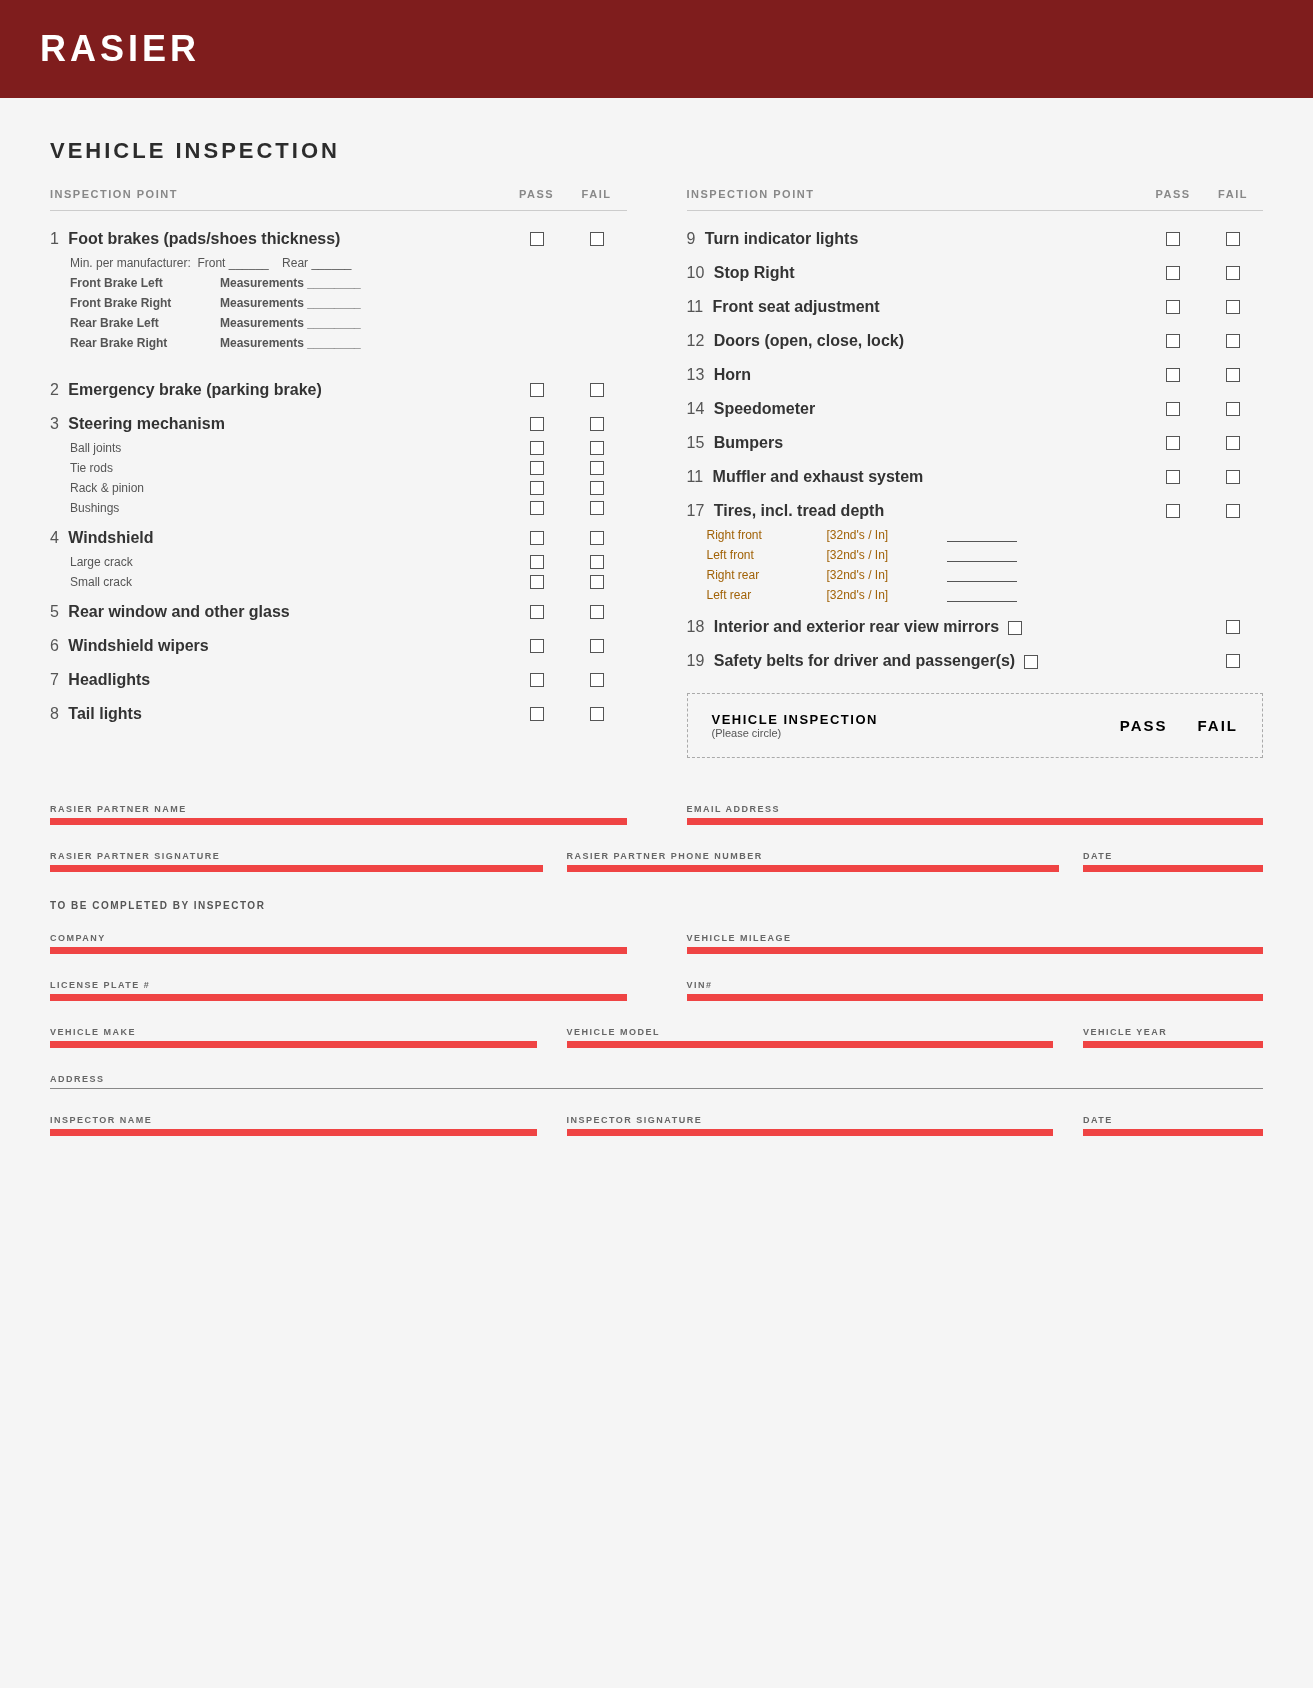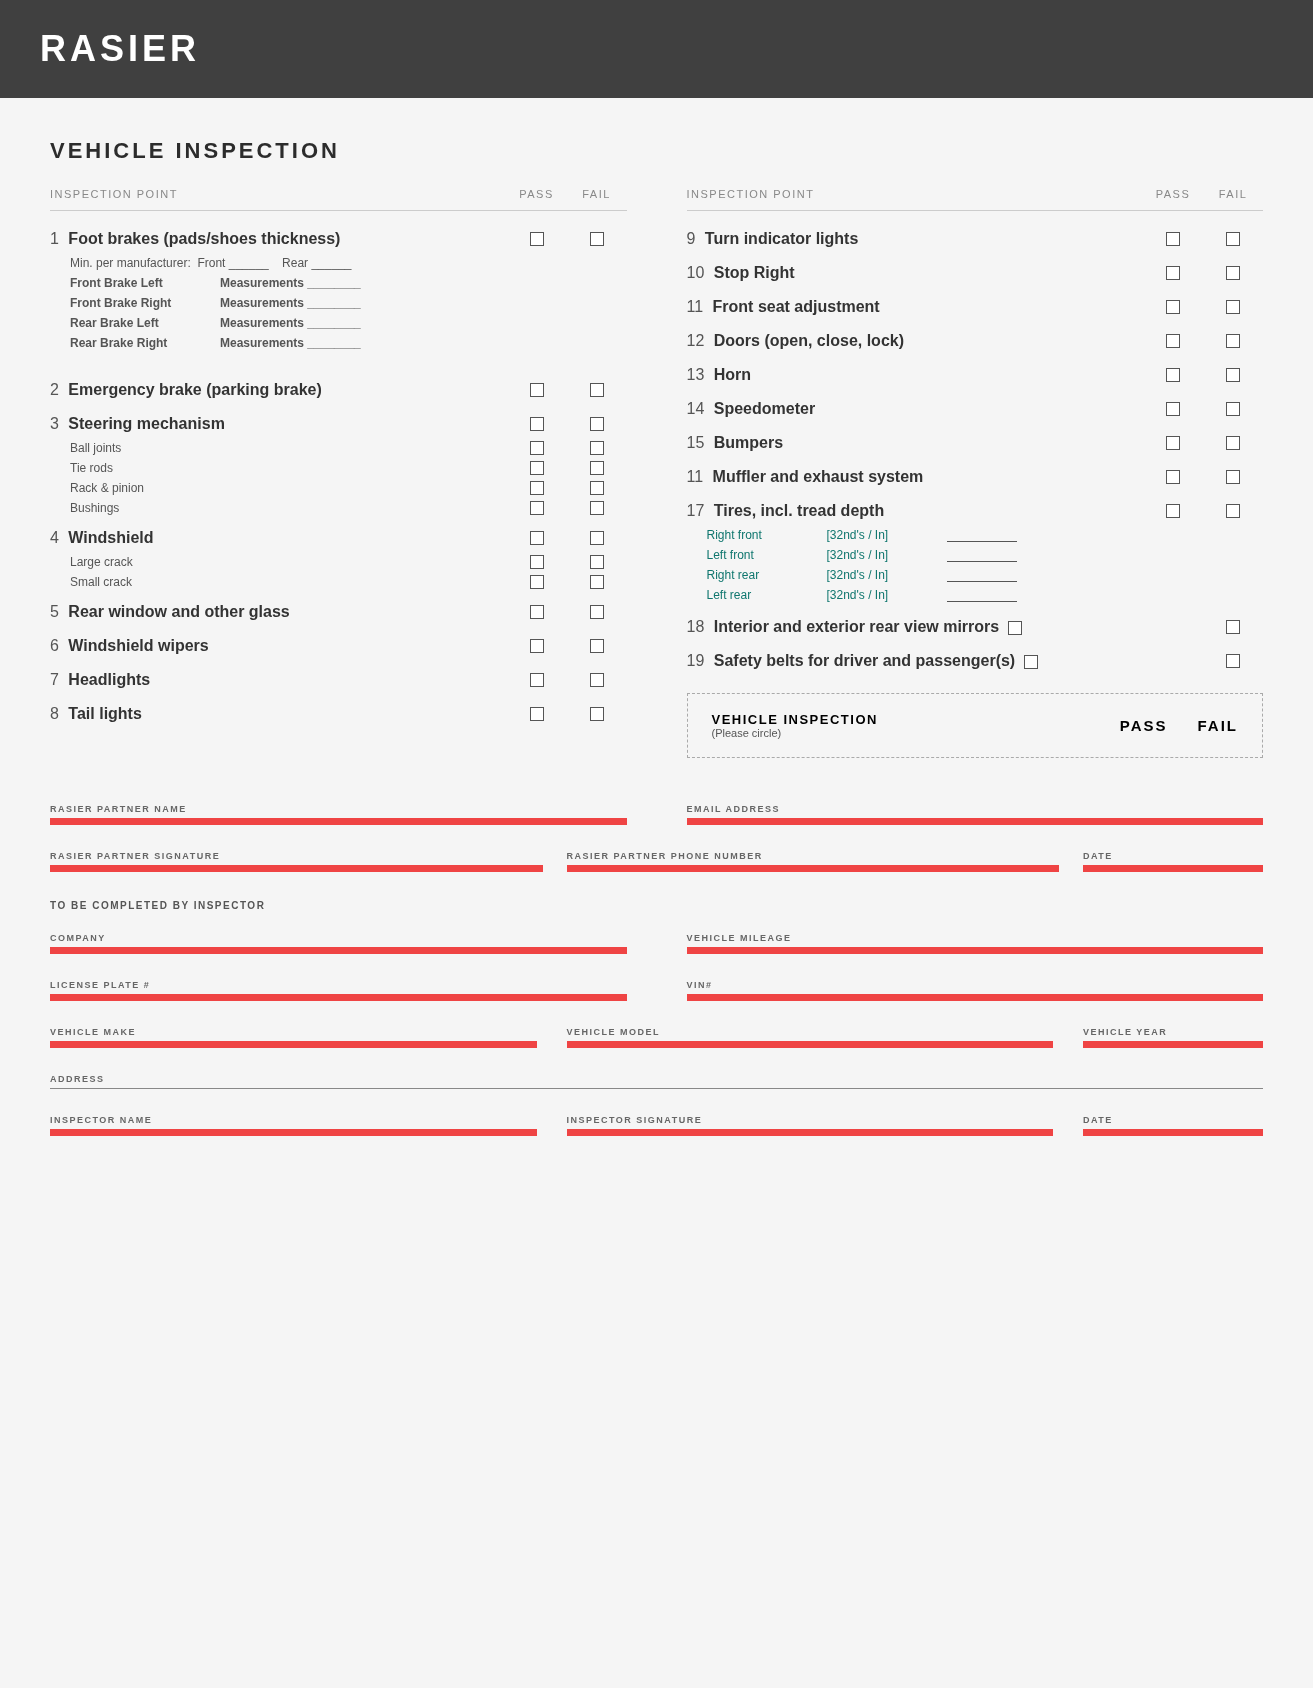--- a/index.html
+++ b/index.html
@@ -3,21 +3,21 @@
   <meta charset="utf-8">
   <style>
     * { box-sizing: border-box; margin: 0; padding: 0; }
     body {
       font-family: Arial, Helvetica, sans-serif;
       background: #f5f5f5;
       width: 1313px;
       min-height: 1688px;
     }
     .header {
-      background: #404040;
+      background: #7f1d1d;
       color: #fff;
       padding: 28px 40px;
     }
     .header-title {
       font-size: 36px;
       font-weight: bold;
       letter-spacing: 4px;
     }
     .content {
       background: #f5f5f5;
@@ -33,21 +33,21 @@
     .inspection-grid {
       display: grid;
       grid-template-columns: 1fr 1fr;
       gap: 0 60px;
       margin-bottom: 30px;
     }
     .col-header {
       display: grid;
       grid-template-columns: 1fr 60px 60px;
       font-size: 11px;
-      font-weight: normal;
+      font-weight: bold;
       letter-spacing: 1.5px;
       color: #888;
       padding-bottom: 10px;
       border-bottom: 1px solid #ccc;
       margin-bottom: 14px;
     }
     .col-header span:last-child, .col-header span:nth-last-child(2) {
       text-align: center;
     }
     .inspection-row {
@@ -112,21 +112,21 @@
       display: flex;
       align-items: center;
       gap: 8px;
     }
     .tire-row {
       display: grid;
       grid-template-columns: 120px 120px 1fr;
       align-items: center;
       padding: 3px 0 3px 20px;
       font-size: 12px;
-      color: #0f766e;
+      color: #a16207;
     }
     .tire-line {
       border-bottom: 1px solid #555;
       width: 70px;
       height: 14px;
     }
     .dashed-box {
       border: 1.5px dashed #aaa;
       padding: 18px 24px;
       margin-top: 10px;

